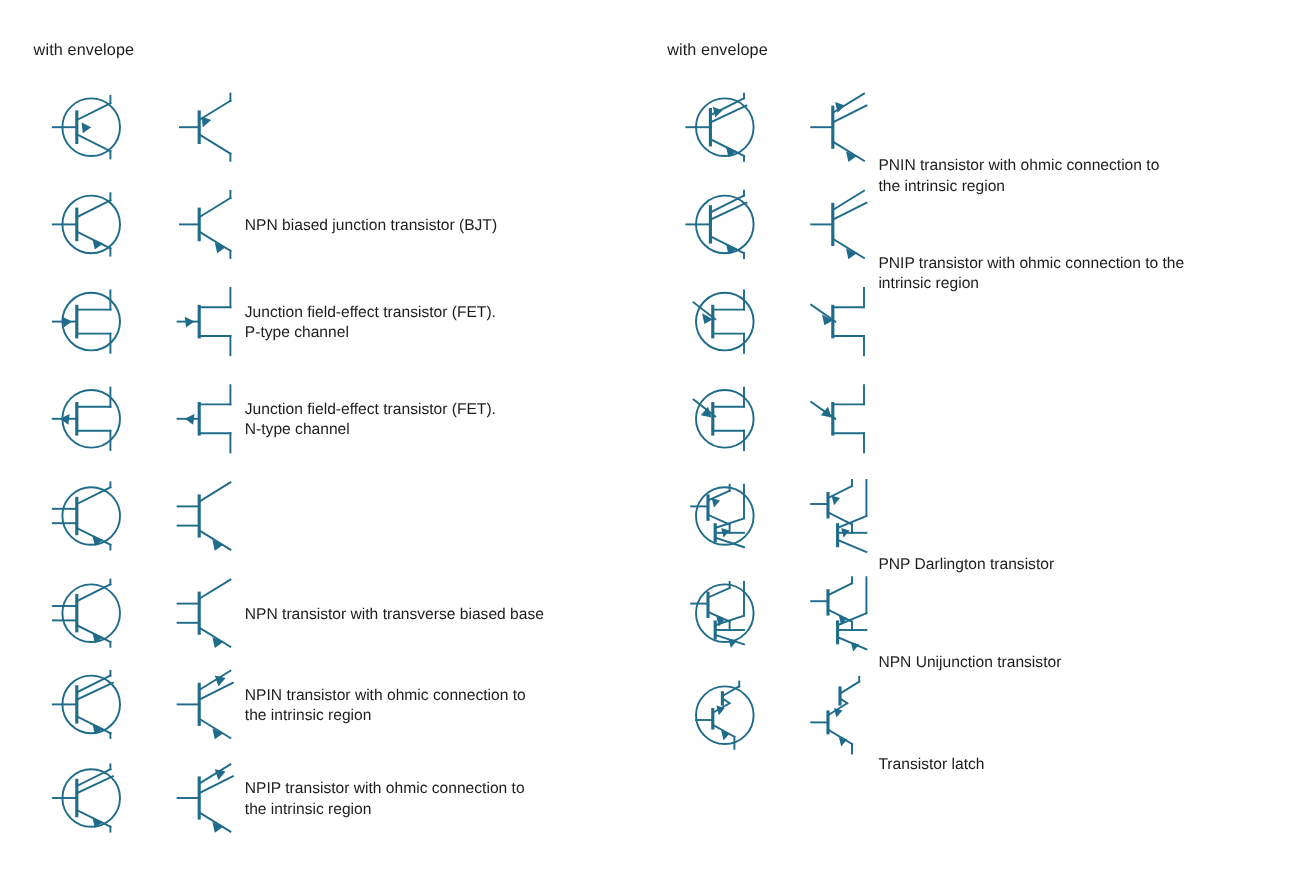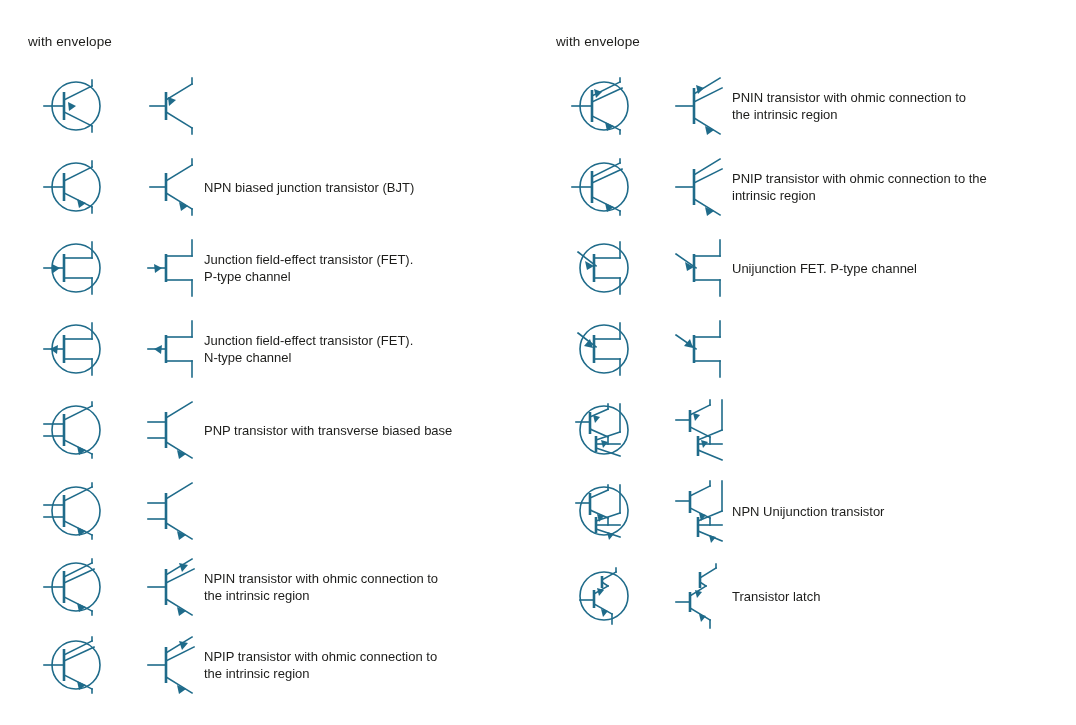--- a/index.html
+++ b/index.html
@@ -53,21 +53,21 @@
   .label {
     position: absolute;
     left: 182px;
     top: 50%;
     transform: translateY(-50%);
     width: 330px;
     font-size: 13px;
     line-height: 17px;
     color: #1d1d1b;
   }
-  .column.right .label { width: 320px; }
+  .column.right .label { width: 320px; margin-top: 40px; }
 
   svg { display: block; overflow: visible; }
   .ln {
     stroke: #1f6b8a;
     stroke-width: 1.6;
     fill: none;
     stroke-linecap: square;
   }
   .ln-thick {
     stroke: #1f6b8a;
@@ -214,21 +214,20 @@
       <div class="sym plain">
         <svg width="56" height="80" viewBox="0 0 56 80">
           <line class="ln" x1="2" y1="32" x2="20" y2="32"></line>
           <line class="ln" x1="2" y1="48" x2="20" y2="48"></line>
           <line class="ln-thick" x1="20" y1="22" x2="20" y2="58"></line>
           <line class="ln" x1="20" y1="28" x2="46" y2="12"></line>
           <line class="ln" x1="20" y1="52" x2="46" y2="68"></line>
           <polygon class="arw" points="40,64 31,60 33,69"></polygon>
         </svg>
       </div>
-      <div class="label">PNP transistor with transverse biased base</div>
     </div>
 
     <div class="row" style="top:471px">
       <div class="sym envelope">
         <svg width="80" height="80" viewBox="0 0 80 80">
           <circle class="circ" cx="40" cy="40" r="24"></circle>
           <line class="ln" x1="8" y1="34" x2="28" y2="34"></line>
           <line class="ln" x1="8" y1="46" x2="28" y2="46"></line>
           <line class="ln-thick" x1="28" y1="24" x2="28" y2="56"></line>
           <line class="ln" x1="28" y1="30" x2="56" y2="16"></line>
@@ -241,20 +240,21 @@
       <div class="sym plain">
         <svg width="56" height="80" viewBox="0 0 56 80">
           <line class="ln" x1="2" y1="32" x2="20" y2="32"></line>
           <line class="ln" x1="2" y1="48" x2="20" y2="48"></line>
           <line class="ln-thick" x1="20" y1="22" x2="20" y2="58"></line>
           <line class="ln" x1="20" y1="28" x2="46" y2="12"></line>
           <line class="ln" x1="20" y1="52" x2="46" y2="68"></line>
           <polygon class="arw" points="40,64 31,60 33,69"></polygon>
         </svg>
       </div>
+      <div class="label">NPN transistor with transverse biased base</div>
     </div>
 
     <div class="row" style="top:547px">
       <div class="sym envelope">
         <svg width="80" height="80" viewBox="0 0 80 80">
           <circle class="circ" cx="40" cy="40" r="24"></circle>
           <line class="ln" x1="8" y1="40" x2="28" y2="40"></line>
           <line class="ln-thick" x1="28" y1="24" x2="28" y2="56"></line>
           <line class="ln" x1="28" y1="30" x2="56" y2="16"></line>
           <line class="ln" x1="28" y1="36" x2="58" y2="22"></line>
@@ -383,21 +383,20 @@
         <svg width="56" height="80" viewBox="0 0 56 80">
           <line class="ln" x1="2" y1="26" x2="22" y2="40"></line>
           <line class="ln-thick" x1="20" y1="26" x2="20" y2="54"></line>
           <line class="ln" x1="20" y1="28" x2="46" y2="28"></line>
           <line class="ln" x1="20" y1="52" x2="46" y2="52"></line>
           <line class="ln" x1="46" y1="12" x2="46" y2="28"></line>
           <line class="ln" x1="46" y1="52" x2="46" y2="68"></line>
           <polygon class="arw" points="20,39 11,34 13,43"></polygon>
         </svg>
       </div>
-      <div class="label">Unijunction FET. P-type channel</div>
     </div>
 
     <div class="row" style="top:309px">
       <div class="sym envelope">
         <svg width="80" height="80" viewBox="0 0 80 80">
           <circle class="circ" cx="40" cy="40" r="24"></circle>
           <line class="ln" x1="14" y1="24" x2="32" y2="38"></line>
           <line class="ln-thick" x1="30" y1="26" x2="30" y2="54"></line>
           <line class="ln" x1="30" y1="30" x2="56" y2="30"></line>
           <line class="ln" x1="30" y1="50" x2="56" y2="50"></line>
@@ -448,20 +447,21 @@
           <line class="ln" x1="36" y1="47" x2="36" y2="54"></line>
           <line class="ln-thick" x1="24" y1="46" x2="24" y2="66"></line>
           <line class="ln" x1="24" y1="54" x2="48" y2="54"></line>
           <line class="ln" x1="24" y1="50" x2="48" y2="40"></line>
           <line class="ln" x1="24" y1="60" x2="48" y2="70"></line>
           <line class="ln" x1="48" y1="10" x2="48" y2="40"></line>
           <polygon class="arw" points="26,25 19,23 21,31"></polygon>
           <polygon class="arw" points="34,52 27,50 29,58"></polygon>
         </svg>
       </div>
+      <div class="label">PNP Darlington transistor</div>
     </div>
 
     <div class="row" style="top:471px">
       <div class="sym envelope">
         <svg width="80" height="80" viewBox="0 0 80 80">
           <circle class="circ" cx="40" cy="40" r="24"></circle>
           <line class="ln" x1="12" y1="32" x2="26" y2="32"></line>
           <line class="ln-thick" x1="26" y1="22" x2="26" y2="44"></line>
           <line class="ln" x1="26" y1="27" x2="44" y2="19"></line>
           <line class="ln" x1="26" y1="39" x2="44" y2="47"></line>

